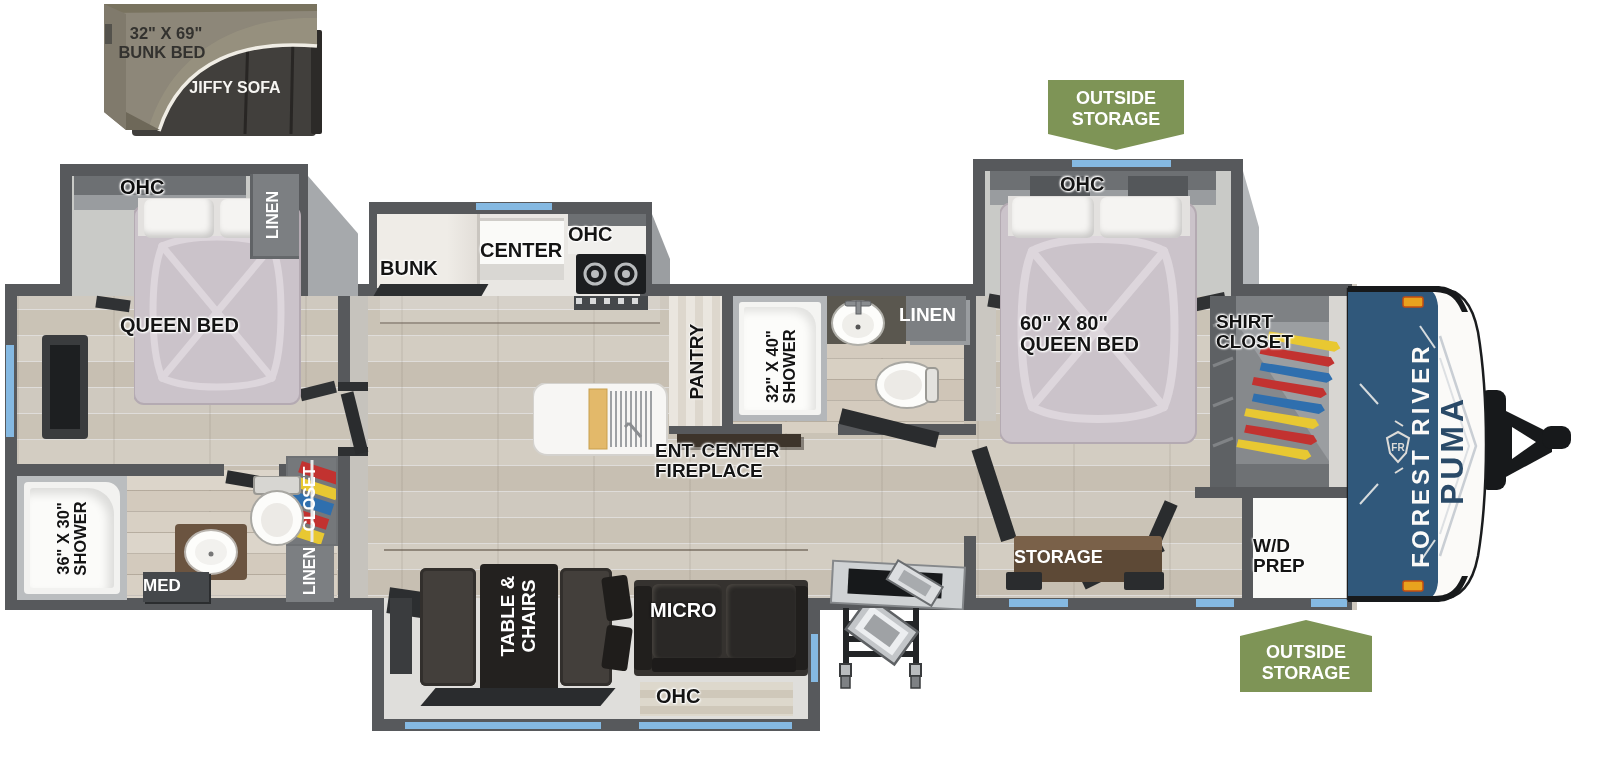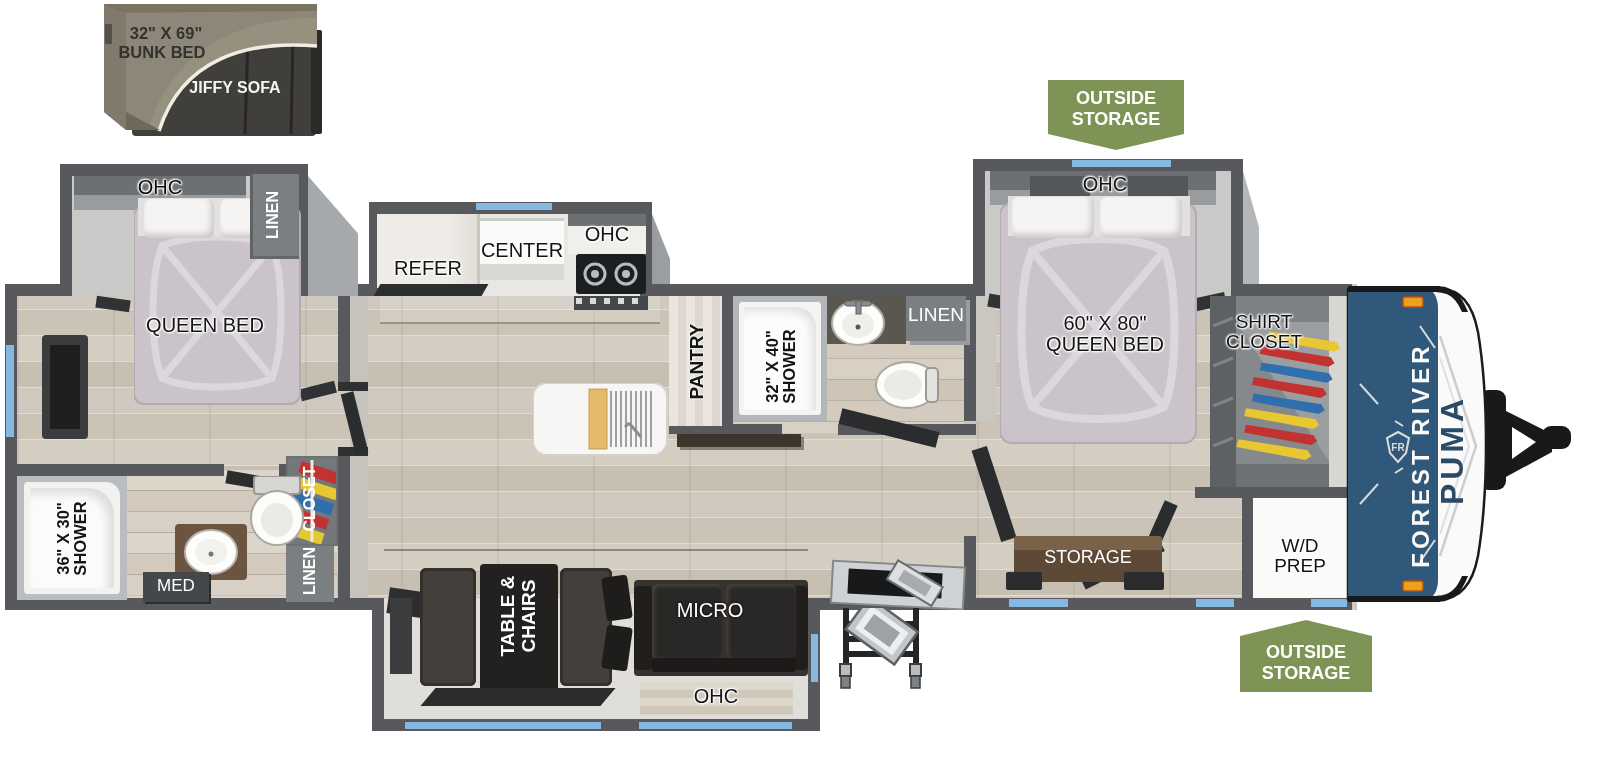--- a/index.html
+++ b/index.html
@@ -1,19 +1,19 @@
 <!DOCTYPE html>
 <html><head>
 <meta charset="utf-8">
 <style>
   html,body{margin:0;padding:0;background:#fff;}
   #c{position:relative;width:1600px;height:763px;overflow:hidden;background:#ffffff;font-family:"Liberation Sans",sans-serif;}
   .a{position:absolute;}
   .wall{position:absolute;background:#57595c;}
-  .lbl{position:absolute;font-weight:normal;color:#141414;text-align:center;line-height:1.05;
+  .lbl{position:absolute;font-weight:bold;color:#141414;text-align:left;line-height:1.05;
        text-shadow:0 0 2px #fff,0 0 2px #fff,0 0 3px #fff,1px 1px 2px #fff,-1px -1px 2px #fff;}
   .vlbl{position:absolute;font-weight:bold;color:#141414;text-align:center;line-height:1.0;white-space:nowrap;
        text-shadow:0 0 2px #fff,0 0 2px #fff,0 0 3px #fff;transform:rotate(-90deg);transform-origin:center;}
   .wlbl{position:absolute;font-weight:bold;color:#fff;text-align:center;white-space:nowrap;transform:rotate(-90deg);transform-origin:center;}
   .win{position:absolute;background:#85b9e2;}
 </style>
 </head>
 <body>
 <div id="c">
 
@@ -151,21 +151,21 @@
 <div class="a" style="left:286px;top:546px;width:48px;height:56px;background:#7c7f82;"></div>
 <div class="wlbl" style="left:270px;top:562px;width:80px;font-size:16px;">LINEN</div>
 
 <svg class="a" style="left:246px;top:476px;" width="62" height="72" viewBox="0 0 62 72">
   <rect x="8" y="0" width="46" height="18" rx="3" fill="#d7d6d2" stroke="#9a9994" stroke-width="2"></rect>
   <ellipse cx="31" cy="42" rx="26" ry="27" fill="#fcfcfa" stroke="#a8a7a2" stroke-width="2"></ellipse>
   <ellipse cx="31" cy="44" rx="16" ry="17" fill="#eceae6"></ellipse>
 </svg>
 
 <div class="a" style="left:377px;top:214px;width:100px;height:74px;background:linear-gradient(90deg,#efece7 0 70%,#e2ded8 100%);border-right:3px solid #c9c5bf;"></div>
-<div class="lbl" style="left:380px;top:258px;width:96px;font-size:20px;">REFER</div>
+<div class="lbl" style="left:380px;top:258px;width:96px;font-size:20px;">BUNK</div>
 <div class="a" style="left:377px;top:284px;width:108px;height:12px;background:#2c2e30;transform:skewX(-30deg);"></div>
 <div class="a" style="left:480px;top:218px;width:84px;height:62px;background:linear-gradient(180deg,#fafaf8 0 74%,#d9d7d3 74% 100%);box-shadow:inset 0 3px 0 #cfcdc9;"></div>
 <div class="lbl" style="left:480px;top:240px;width:84px;font-size:20px;">CENTER</div>
 <div class="a" style="left:568px;top:214px;width:78px;height:40px;background:linear-gradient(180deg,#6d7073 0 30%,#f0efec 30% 100%);"></div>
 <div class="lbl" style="left:568px;top:224px;width:78px;font-size:20px;">OHC</div>
 
 <div class="a" style="left:576px;top:254px;width:70px;height:40px;background:#1c1e20;border-radius:3px;"></div>
 <svg class="a" style="left:578px;top:256px;" width="66" height="36" viewBox="0 0 66 36">
   <circle cx="17" cy="18" r="10" fill="none" stroke="#b9bcbe" stroke-width="3"></circle>
   <circle cx="17" cy="18" r="4" fill="#b9bcbe"></circle>
@@ -212,20 +212,21 @@
 <div class="a" style="left:906px;top:296px;width:60px;height:45px;background:#7c7f82;box-shadow:4px 4px 0 #9a9da0;"></div>
 <div class="lbl" style="left:899px;top:305px;width:74px;font-size:19px;color:#fff;text-shadow:none;">LINEN</div>
 
 <svg class="a" style="left:874px;top:360px;" width="72" height="52" viewBox="0 0 72 52">
   <ellipse cx="33" cy="25" rx="31" ry="23" fill="#fcfcfa" stroke="#a8a7a2" stroke-width="2"></ellipse>
   <ellipse cx="29" cy="25" rx="19" ry="15" fill="#eceae6"></ellipse>
   <rect x="52" y="8" width="12" height="34" rx="4" fill="#e3e2de" stroke="#9a9994" stroke-width="2"></rect>
 </svg>
 
 <div class="a" style="left:677px;top:434px;width:124px;height:13px;background:#3d342b;box-shadow:3px 3px 0 rgba(40,35,30,0.45);"></div>
+<div class="lbl" style="left:655px;top:441px;width:170px;font-size:19px;">ENT. CENTER<br><span style="font-size:19px;">FIREPLACE</span></div>
 
 <div class="a" style="left:990px;top:171px;width:226px;height:34px;background:linear-gradient(180deg,#6d7073 0 55%,#999c9f 55% 100%);"></div>
 <div class="a" style="left:1030px;top:176px;width:60px;height:22px;background:#54575a;"></div>
 <div class="a" style="left:1128px;top:176px;width:60px;height:22px;background:#54575a;"></div>
 <div class="lbl" style="left:1060px;top:174px;width:90px;font-size:20px;">OHC</div>
 <svg class="a" style="left:1000px;top:203px;" width="200" height="245" viewBox="0 0 200 245">
   <rect x="0" y="0" width="196" height="240" rx="12" fill="#cbc3ca"></rect>
   <rect x="0" y="0" width="196" height="240" rx="12" fill="none" stroke="#b4aab2" stroke-width="2"></rect>
   <g stroke="#ddd6dc" stroke-width="8" fill="none" stroke-linecap="round">
     <path d="M32 48 L164 204"></path>

